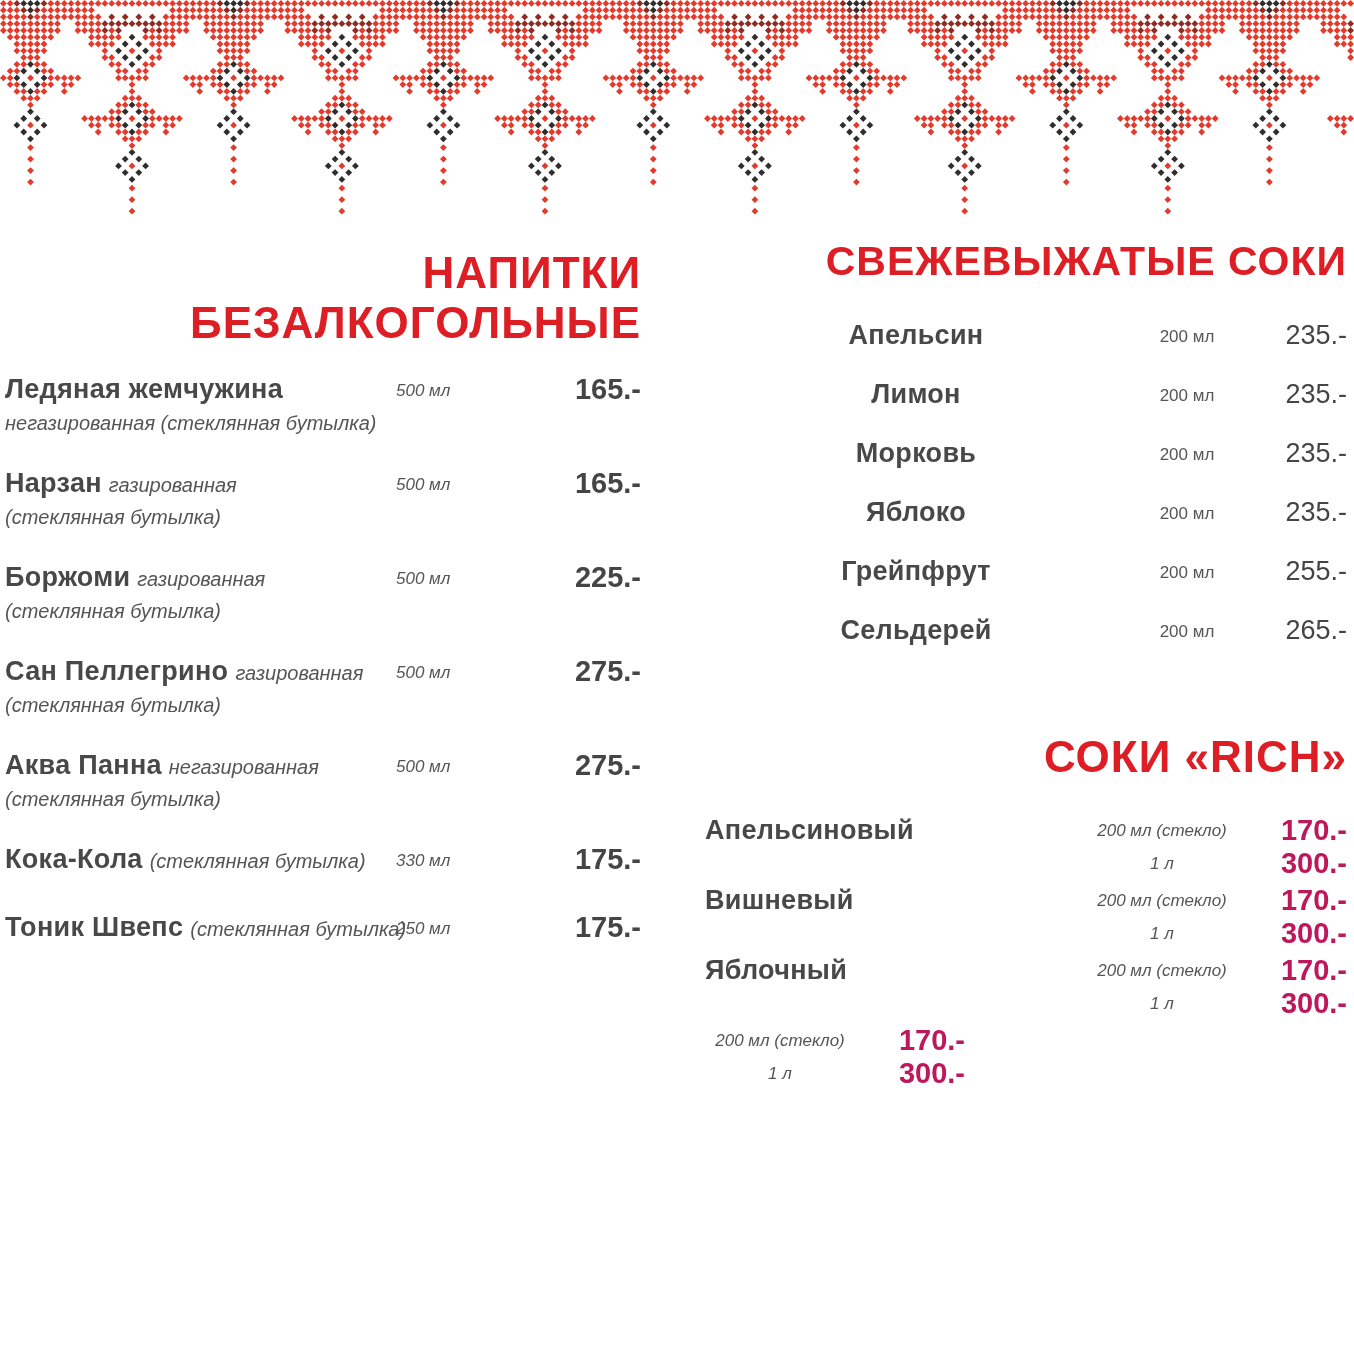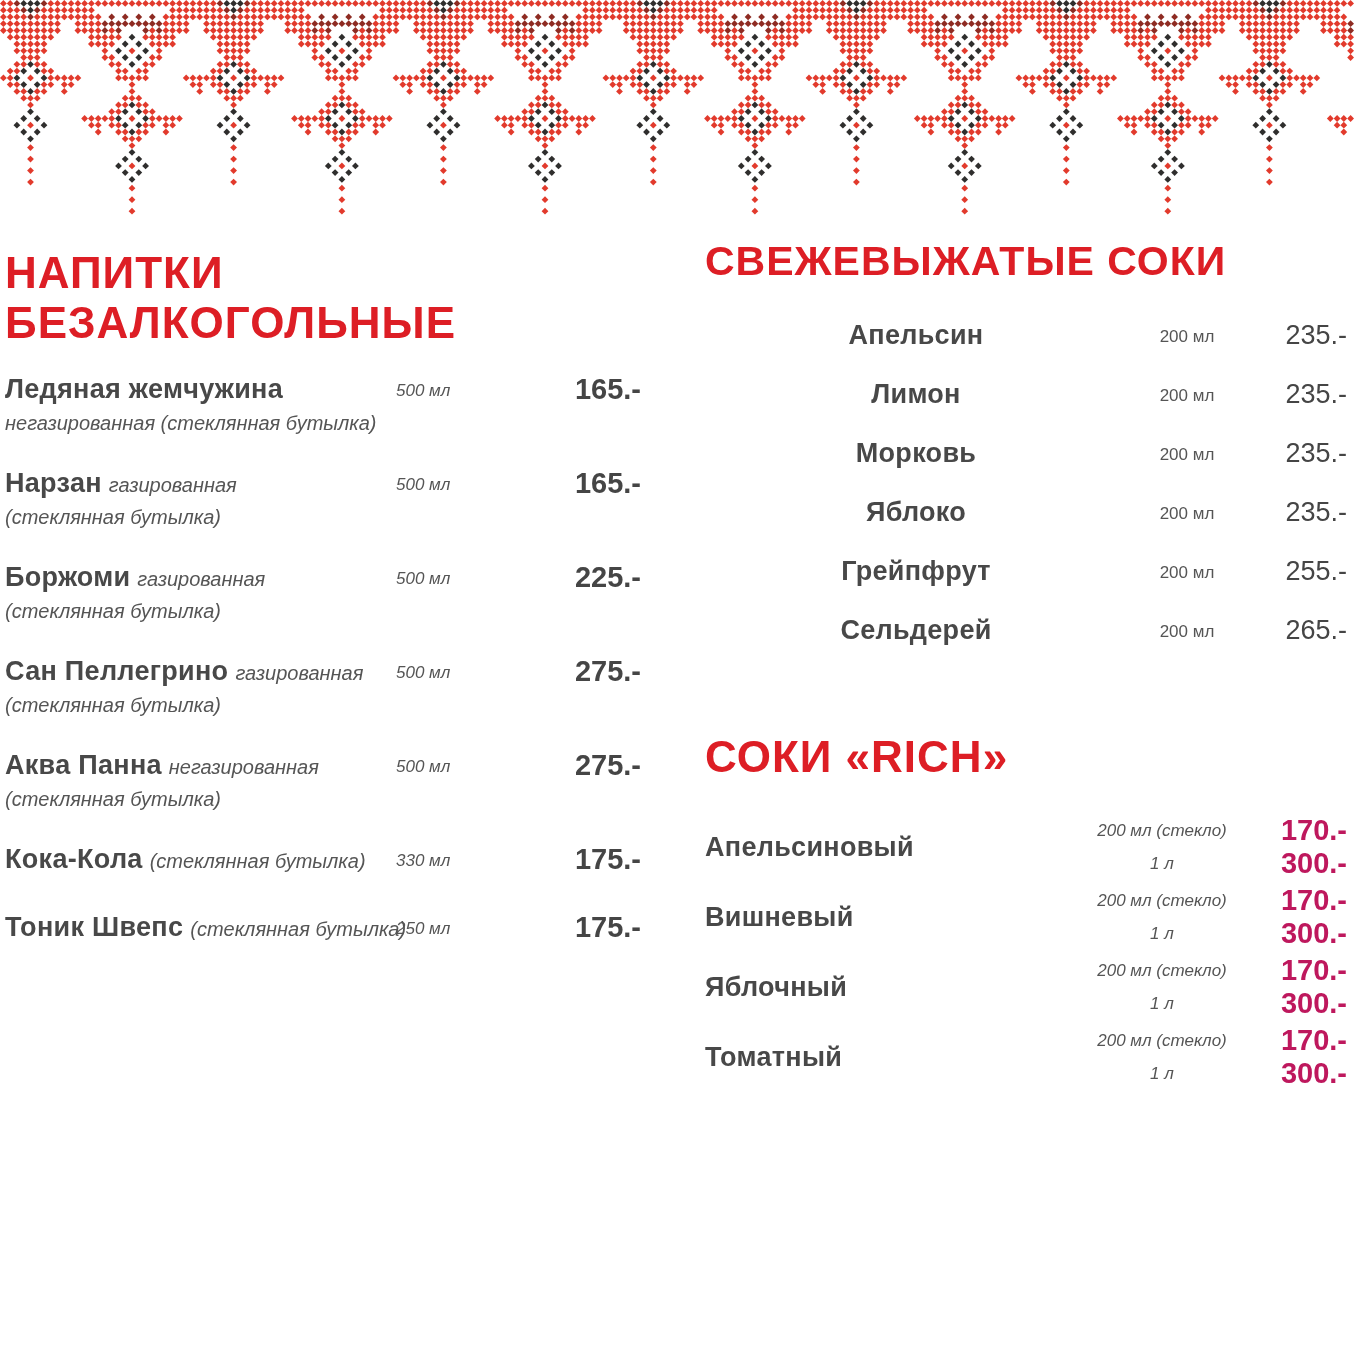--- a/index.html
+++ b/index.html
@@ -11,21 +11,21 @@
     font-family:"Liberation Sans","DejaVu Sans",sans-serif;
     color:#4a4a4a;
   }
   
   .ornament{position:absolute;left:0;top:0;width:1354px;height:216px;display:block;}
 
   
   .sec-title{
     color:#dd1e25;
     font-weight:700;
-    text-align:left;
+    text-align:right;
     letter-spacing:1px;
     margin:0;
   }
   .title-left{font-size:44px;line-height:50px;}
   .title-fresh{font-size:41px;line-height:44px;}
   .title-rich{font-size:44px;line-height:48px;margin-top:88px;}
 
   
   .col-left{position:absolute;left:5px;top:248px;width:636px;}
   .col-right{position:absolute;left:705px;top:239px;width:642px;}
@@ -42,21 +42,21 @@
   .item-desc{font-size:20px;font-style:italic;color:#555555;margin-left:7px;}
   .item-note{font-size:20px;font-style:italic;color:#555555;line-height:26px;margin-top:2px;}
   .item-vol{width:150px;flex:none;font-size:17px;font-style:italic;color:#555555;padding-top:7px;}
   .item-price{width:95px;flex:none;font-size:29px;font-weight:700;color:#454545;text-align:right;line-height:30px;}
 
   .fresh-item{display:flex;align-items:flex-start;margin-bottom:29px;}
   .fresh-name{flex:1;font-size:27px;font-weight:700;color:#484848;line-height:30px;letter-spacing:.3px;text-align:center;}
   .fresh-vol{width:120px;flex:none;text-align:center;font-size:17px;color:#555555;padding-top:7px;}
   .fresh-price{width:95px;flex:none;font-size:27px;font-weight:400;color:#454545;text-align:right;line-height:30px;margin-left:5px;}
 
-  .rich-item{display:flex;align-items:center;margin-bottom:4px;gap:14px;}
+  .rich-item{display:flex;align-items:flex-start;margin-bottom:4px;gap:14px;}
   .rich-name{flex:1;font-size:27px;font-weight:700;color:#484848;line-height:33px;letter-spacing:.3px;}
   .rich-variants{flex:none;display:flex;flex-direction:column;}
   .variant{display:flex;height:33px;}
   .v-vol{width:150px;text-align:center;font-size:17px;font-style:italic;color:#555555;padding-top:7px;box-sizing:border-box;}
   .v-price{width:110px;text-align:right;font-size:29px;font-weight:700;color:#be185d;line-height:33px;}
 </style>
 </head>
 <body>
 
 <div class="page">
@@ -2256,21 +2256,20 @@
             <span class="v-price">170.-</span>
           </div>
           <div class="variant">
             <span class="v-vol">1 л</span>
             <span class="v-price">300.-</span>
           </div>
         </div>
       </div>
 
       <div class="rich-item">
-        <div class="rich-name">Томатный</div>
         <div class="rich-variants">
           <div class="variant">
             <span class="v-vol">200 мл (стекло)</span>
             <span class="v-price">170.-</span>
           </div>
           <div class="variant">
             <span class="v-vol">1 л</span>
             <span class="v-price">300.-</span>
           </div>
         </div>

